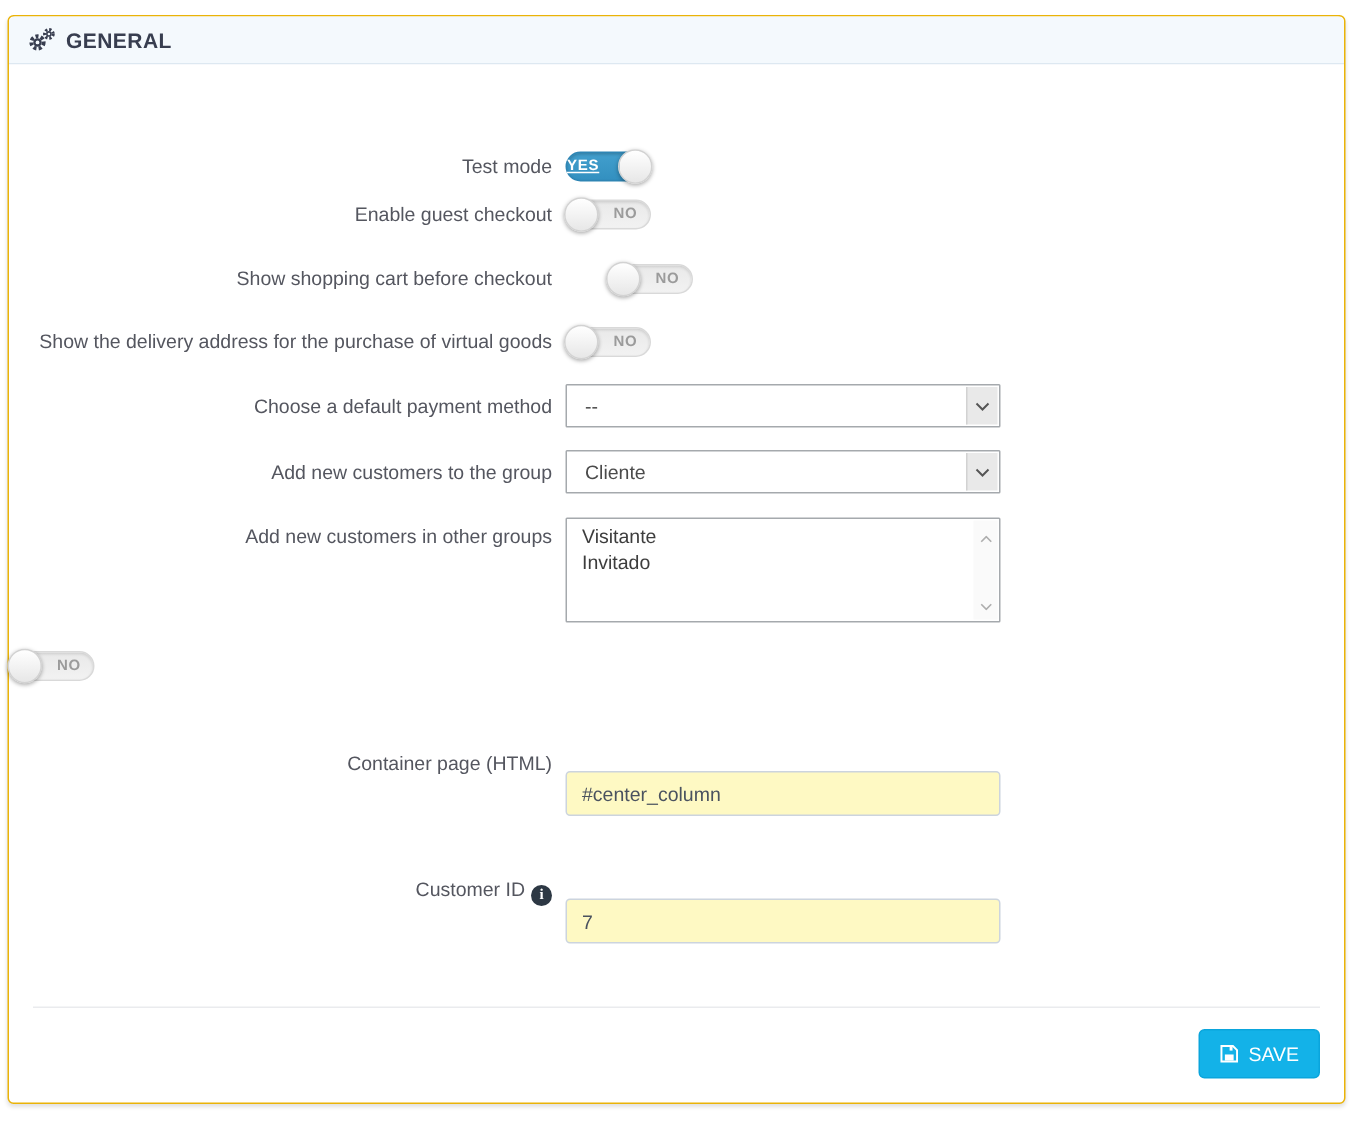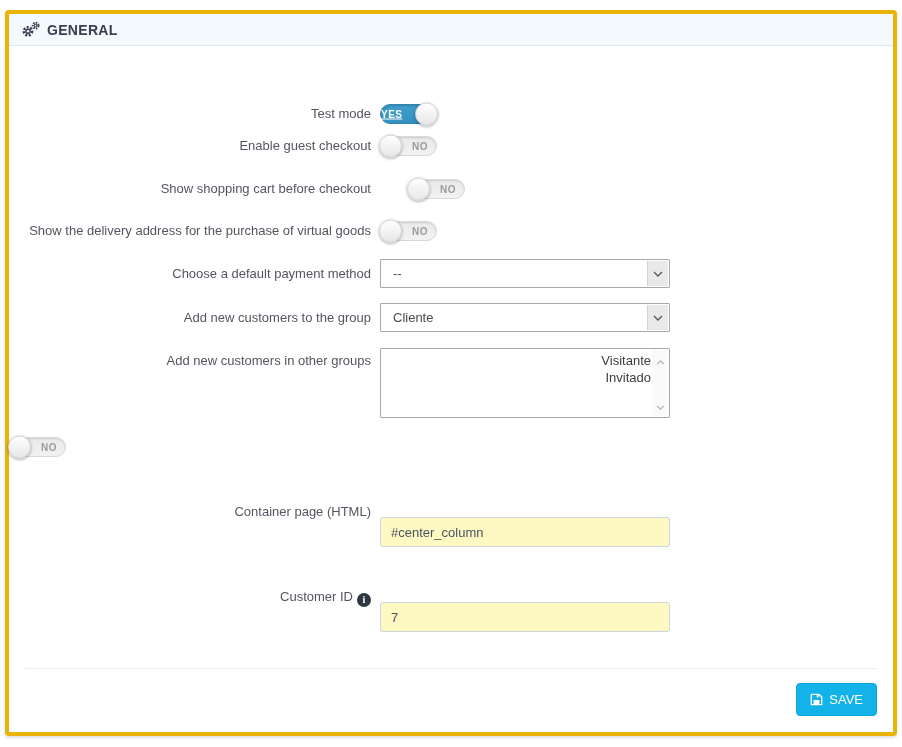--- a/index.html
+++ b/index.html
@@ -5,21 +5,21 @@
   * { box-sizing: border-box; margin: 0; padding: 0; }
   html, body { width: 902px; height: 747px; background: #ffffff; }
   body {
     font-family: "Liberation Sans", sans-serif;
     font-size: 13px;
     color: #585a69;
     padding: 10px 5px 0 5px;
   }
   .panel {
     background: #fff;
-    border: 4px solid #eab308;
+    border: 1px solid #eab308;
     border-radius: 4px;
     box-shadow: 0 2px 3px rgba(0,0,0,0.12);
     height: 726px;
     display: flex;
     flex-direction: column;
   }
   .panel-heading {
     background: #f4f9fd;
     border-bottom: 1px solid #dde8f1;
     border-radius: 4px 4px 0 0;
@@ -135,21 +135,20 @@
   
   .multiselect {
     position: relative;
     width: 290px;
     height: 70px;
     background: #ffffff;
     border: 1px solid #a5a9ad;
     border-radius: 1px;
     overflow: hidden;
     padding: 3px 18px 3px 0;
-    text-align: right;
   }
   .ms-option {
     padding: 0 0 0 10px;
     line-height: 17px;
     color: #3d3d3d;
     cursor: default;
   }
   .ms-scrollbar {
     position: absolute;
     top: 1px; right: 1px; bottom: 1px;

